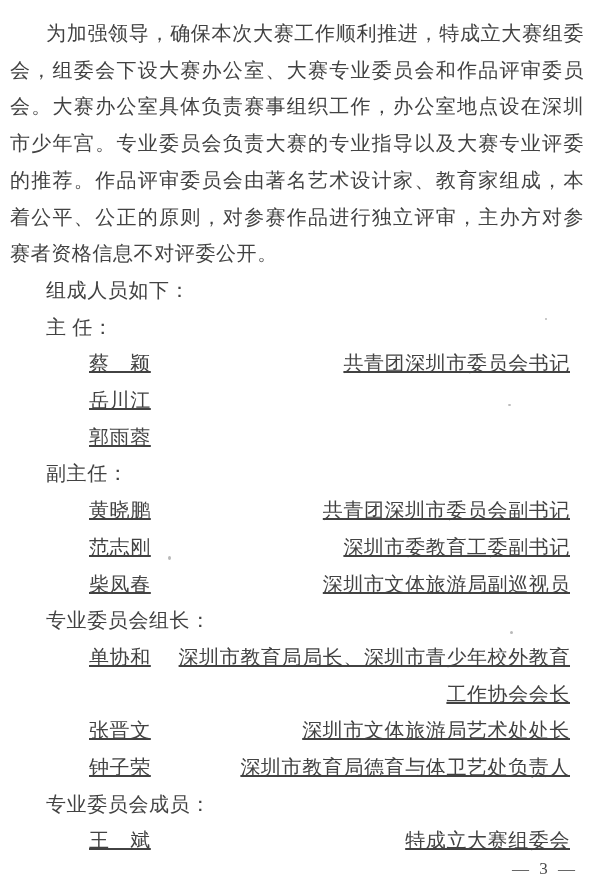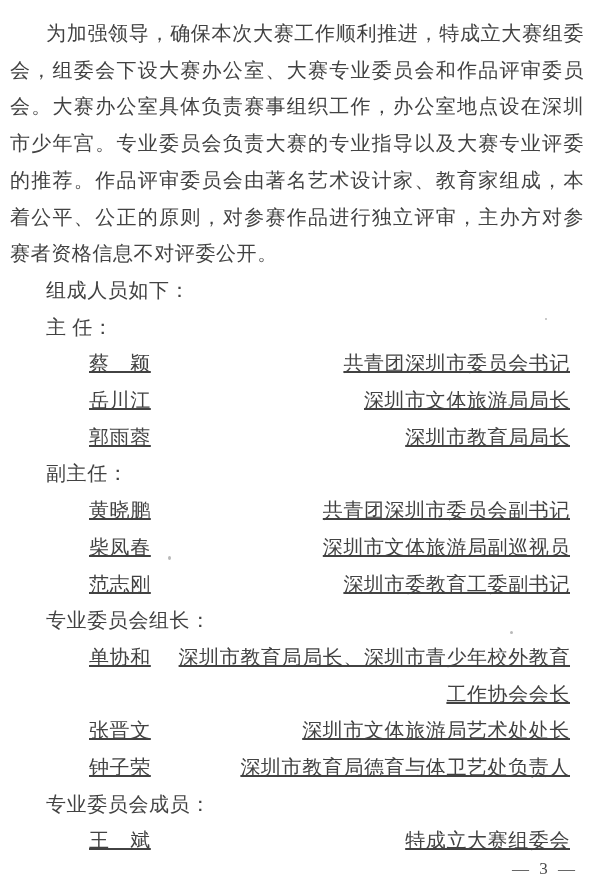--- a/index.html
+++ b/index.html
@@ -77,39 +77,37 @@
   <p class="para indent">为加强领导，确保本次大赛工作顺利推进，特成立大赛组委会，组委会下设大赛办公室、大赛专业委员会和作品评审委员会。大赛办公室具体负责赛事组织工作，办公室地点设在深圳市少年宫。专业委员会负责大赛的专业指导以及大赛专业评委的推荐。作品评审委员会由著名艺术设计家、教育家组成，本着公平、公正的原则，对参赛作品进行独立评审，主办方对参赛者资格信息不对评委公开。</p>
   <p class="para indent">组成人员如下：</p>
 
   <p class="para section-heading">主 任：</p>
   <div class="member-row">
     <span class="member-name">蔡　颖</span>
     <span class="member-title">共青团深圳市委员会书记</span>
   </div>
   <div class="member-row">
     <span class="member-name">岳川江</span>
-    <span class="member-title">深圳市文体旅游局局长</span>
   </div>
   <div class="member-row">
     <span class="member-name">郭雨蓉</span>
-    <span class="member-title">深圳市教育局局长</span>
   </div>
 
   <p class="para section-heading">副主任：</p>
   <div class="member-row">
     <span class="member-name">黄晓鹏</span>
     <span class="member-title">共青团深圳市委员会副书记</span>
   </div>
   <div class="member-row">
+    <span class="member-name">范志刚</span>
+    <span class="member-title">深圳市委教育工委副书记</span>
+  </div>
+  <div class="member-row">
     <span class="member-name">柴凤春</span>
     <span class="member-title">深圳市文体旅游局副巡视员</span>
-  </div>
-  <div class="member-row">
-    <span class="member-name">范志刚</span>
-    <span class="member-title">深圳市委教育工委副书记</span>
   </div>
 
   <p class="para section-heading">专业委员会组长：</p>
   <div class="member-row">
     <span class="member-name">单协和</span>
     <span class="member-title">深圳市教育局局长、深圳市青少年校外教育工作协会会长</span>
   </div>
   <div class="member-row">
     <span class="member-name">张晋文</span>
     <span class="member-title">深圳市文体旅游局艺术处处长</span>

